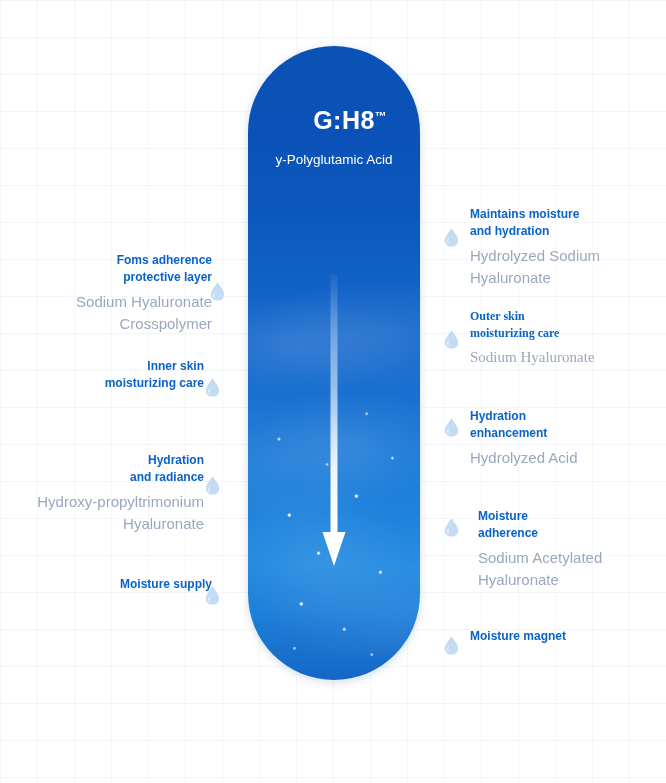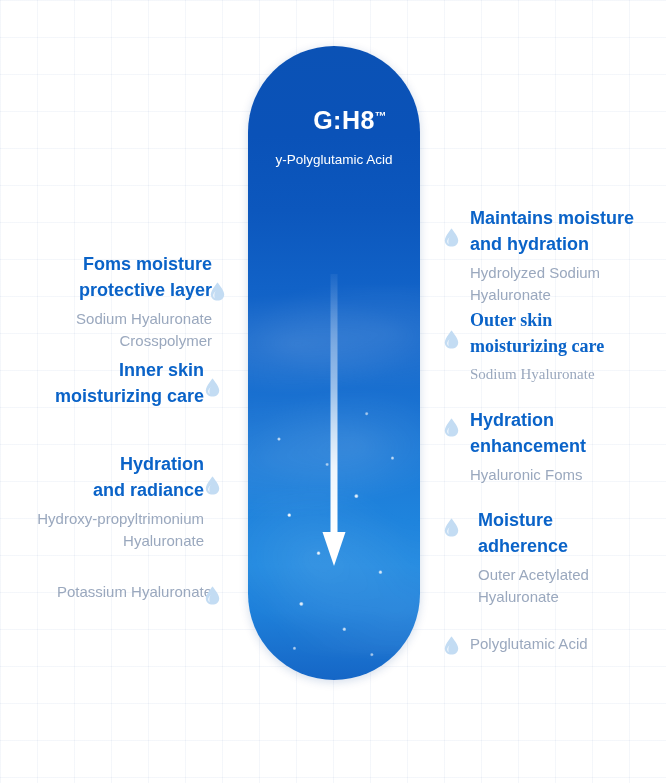--- a/index.html
+++ b/index.html
@@ -144,21 +144,21 @@
     height: 292px;
   }
 
   
   .label {
     position: absolute;
     width: 190px;
   }
   .label .title {
     color: #0a63c8;
-    font-size: 18px;
+    font-size: 12px;
     font-weight: bold;
     line-height: 1.42;
     margin: 0;
   }
   .label .sub {
     color: #9aa8be;
     font-size: 15px;
     line-height: 1.45;
     margin-top: 5px;
   }
@@ -225,21 +225,21 @@
           <stop offset="100%" stop-color="#ffffff" stop-opacity="1"></stop>
         </linearGradient>
       </defs>
       <rect x="9.5" y="0" width="7" height="258" fill="url(#arrowGrad)"></rect>
       <polygon points="13,292 1.5,258 24.5,258" fill="#ffffff"></polygon>
     </svg>
   </div>
 
   <div class="label left" id="label-foms">
     <p class="title">
-      <span>Foms moisture</span><br>
+      <span>Foms adherence</span><br>
       <span>protective layer</span>
     </p>
     <p class="sub">
       <span>Sodium Hyaluronate</span><br>
       <span>Crosspolymer</span>
     </p>
   </div>
   <svg class="drop" id="drop-foms" viewBox="0 0 15 19">
     <path d="M7.5 0.6 C7.5 0.6 14.2 8.4 14.2 12.4 C14.2 16.1 11.2 18.6 7.5 18.6 C3.8 18.6 0.8 16.1 0.8 12.4 C0.8 8.4 7.5 0.6 7.5 0.6 Z" fill="#c3dcf3"></path>
     <path d="M4.4 12.9 C4.4 10.9 5.6 9.2 5.6 9.2 C5.6 9.2 3.1 11.4 3.1 13.3 C3.1 14.9 4.0 15.9 5.0 16.3 C4.4 15.5 4.4 14.1 4.4 12.9 Z" fill="#ffffff" opacity="0.75"></path>
@@ -265,22 +265,22 @@
       <span>Hydroxy-propyltrimonium</span><br>
       <span>Hyaluronate</span>
     </p>
   </div>
   <svg class="drop" id="drop-hydration-radiance" viewBox="0 0 15 19">
     <path d="M7.5 0.6 C7.5 0.6 14.2 8.4 14.2 12.4 C14.2 16.1 11.2 18.6 7.5 18.6 C3.8 18.6 0.8 16.1 0.8 12.4 C0.8 8.4 7.5 0.6 7.5 0.6 Z" fill="#c3dcf3"></path>
     <path d="M4.4 12.9 C4.4 10.9 5.6 9.2 5.6 9.2 C5.6 9.2 3.1 11.4 3.1 13.3 C3.1 14.9 4.0 15.9 5.0 16.3 C4.4 15.5 4.4 14.1 4.4 12.9 Z" fill="#ffffff" opacity="0.75"></path>
   </svg>
 
   <div class="label left" id="label-moisture-supply">
-    <p class="sub">
-      <span>Potassium Hyaluronate</span>
+    <p class="title">
+      <span>Moisture supply</span>
     </p>
   </div>
   <svg class="drop" id="drop-moisture-supply" viewBox="0 0 15 19">
     <path d="M7.5 0.6 C7.5 0.6 14.2 8.4 14.2 12.4 C14.2 16.1 11.2 18.6 7.5 18.6 C3.8 18.6 0.8 16.1 0.8 12.4 C0.8 8.4 7.5 0.6 7.5 0.6 Z" fill="#c3dcf3"></path>
     <path d="M4.4 12.9 C4.4 10.9 5.6 9.2 5.6 9.2 C5.6 9.2 3.1 11.4 3.1 13.3 C3.1 14.9 4.0 15.9 5.0 16.3 C4.4 15.5 4.4 14.1 4.4 12.9 Z" fill="#ffffff" opacity="0.75"></path>
   </svg>
 
   <div class="label right" id="label-maintains">
     <p class="title">
       <span>Maintains moisture</span><br>
@@ -309,46 +309,46 @@
     <path d="M7.5 0.6 C7.5 0.6 14.2 8.4 14.2 12.4 C14.2 16.1 11.2 18.6 7.5 18.6 C3.8 18.6 0.8 16.1 0.8 12.4 C0.8 8.4 7.5 0.6 7.5 0.6 Z" fill="#c3dcf3"></path>
     <path d="M4.4 12.9 C4.4 10.9 5.6 9.2 5.6 9.2 C5.6 9.2 3.1 11.4 3.1 13.3 C3.1 14.9 4.0 15.9 5.0 16.3 C4.4 15.5 4.4 14.1 4.4 12.9 Z" fill="#ffffff" opacity="0.75"></path>
   </svg>
 
   <div class="label right" id="label-hydration-enh">
     <p class="title">
       <span>Hydration</span><br>
       <span>enhancement</span>
     </p>
     <p class="sub">
-      <span>Hyaluronic Foms</span>
+      <span>Hydrolyzed Acid</span>
     </p>
   </div>
   <svg class="drop" id="drop-hydration-enh" viewBox="0 0 15 19">
     <path d="M7.5 0.6 C7.5 0.6 14.2 8.4 14.2 12.4 C14.2 16.1 11.2 18.6 7.5 18.6 C3.8 18.6 0.8 16.1 0.8 12.4 C0.8 8.4 7.5 0.6 7.5 0.6 Z" fill="#c3dcf3"></path>
     <path d="M4.4 12.9 C4.4 10.9 5.6 9.2 5.6 9.2 C5.6 9.2 3.1 11.4 3.1 13.3 C3.1 14.9 4.0 15.9 5.0 16.3 C4.4 15.5 4.4 14.1 4.4 12.9 Z" fill="#ffffff" opacity="0.75"></path>
   </svg>
 
   <div class="label right" id="label-adherence">
     <p class="title">
       <span>Moisture</span><br>
       <span>adherence</span>
     </p>
     <p class="sub">
-      <span>Outer Acetylated</span><br>
+      <span>Sodium Acetylated</span><br>
       <span>Hyaluronate</span>
     </p>
   </div>
   <svg class="drop" id="drop-adherence" viewBox="0 0 15 19">
     <path d="M7.5 0.6 C7.5 0.6 14.2 8.4 14.2 12.4 C14.2 16.1 11.2 18.6 7.5 18.6 C3.8 18.6 0.8 16.1 0.8 12.4 C0.8 8.4 7.5 0.6 7.5 0.6 Z" fill="#c3dcf3"></path>
     <path d="M4.4 12.9 C4.4 10.9 5.6 9.2 5.6 9.2 C5.6 9.2 3.1 11.4 3.1 13.3 C3.1 14.9 4.0 15.9 5.0 16.3 C4.4 15.5 4.4 14.1 4.4 12.9 Z" fill="#ffffff" opacity="0.75"></path>
   </svg>
 
   <div class="label right" id="label-magnet">
-    <p class="sub">
-      <span>Polyglutamic Acid</span>
+    <p class="title">
+      <span>Moisture magnet</span>
     </p>
   </div>
   <svg class="drop" id="drop-magnet" viewBox="0 0 15 19">
     <path d="M7.5 0.6 C7.5 0.6 14.2 8.4 14.2 12.4 C14.2 16.1 11.2 18.6 7.5 18.6 C3.8 18.6 0.8 16.1 0.8 12.4 C0.8 8.4 7.5 0.6 7.5 0.6 Z" fill="#c3dcf3"></path>
     <path d="M4.4 12.9 C4.4 10.9 5.6 9.2 5.6 9.2 C5.6 9.2 3.1 11.4 3.1 13.3 C3.1 14.9 4.0 15.9 5.0 16.3 C4.4 15.5 4.4 14.1 4.4 12.9 Z" fill="#ffffff" opacity="0.75"></path>
   </svg>
 
 </div>
 
 </body></html>

